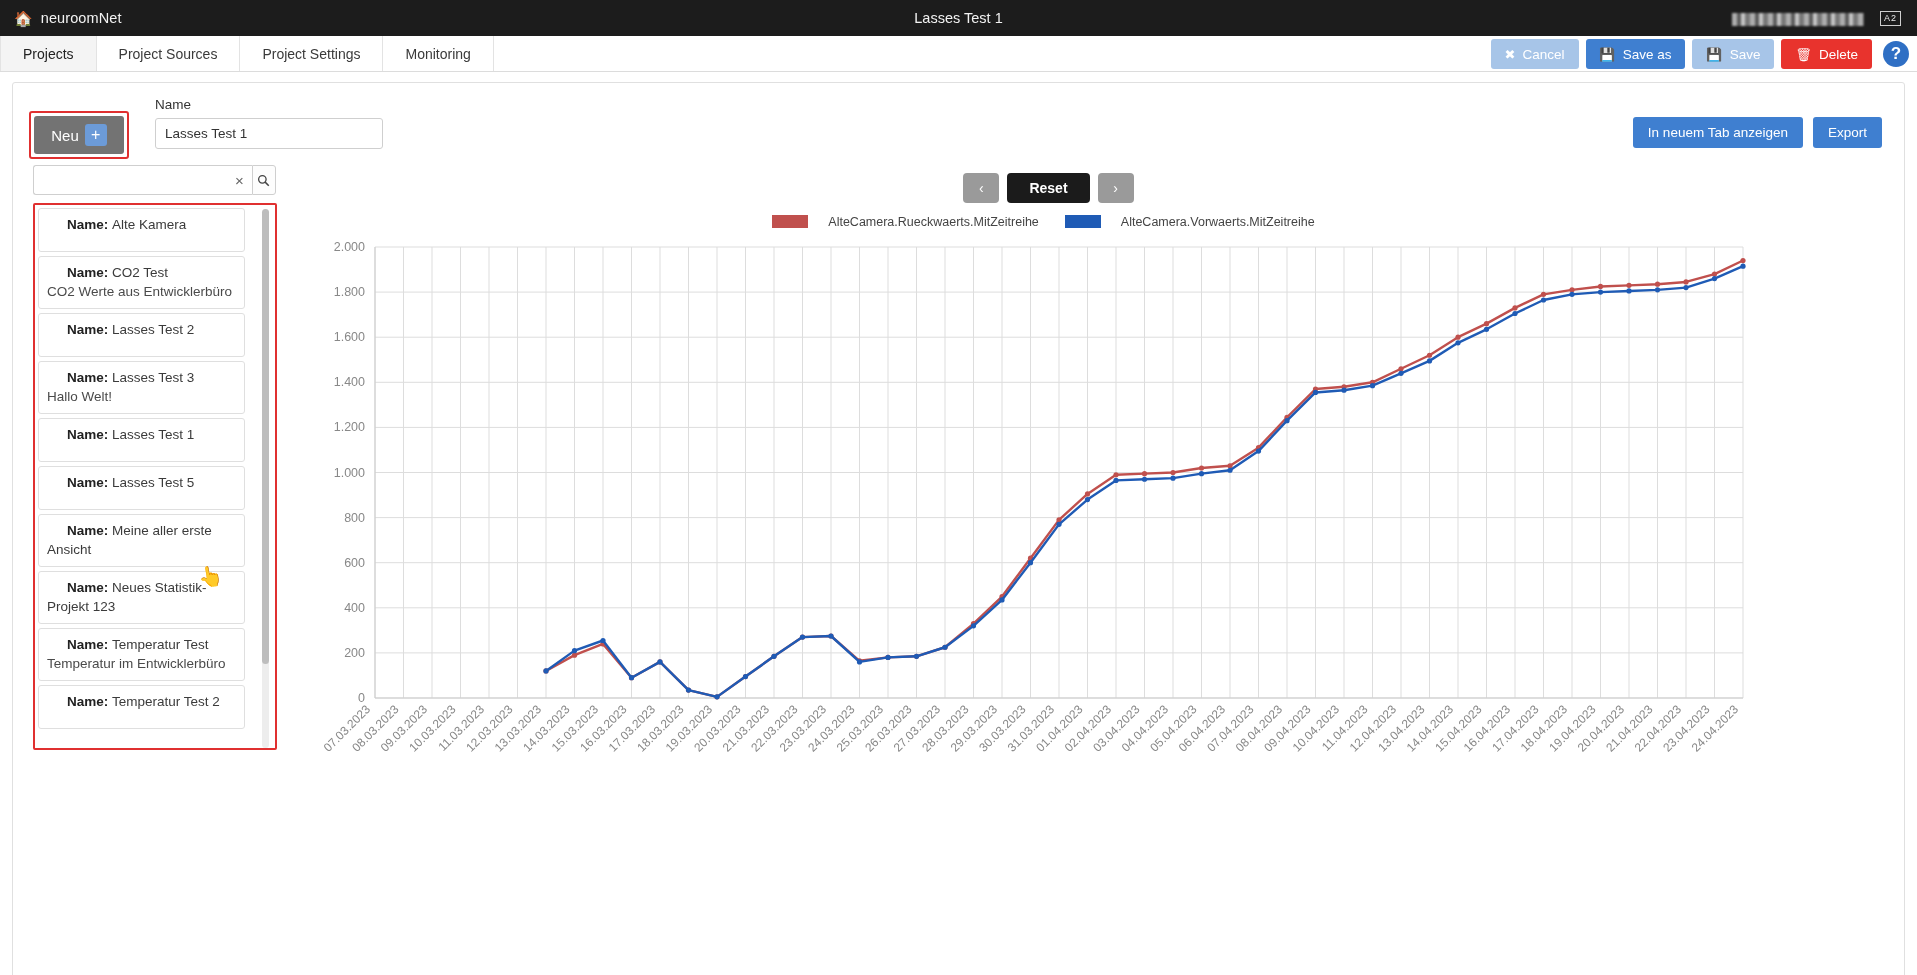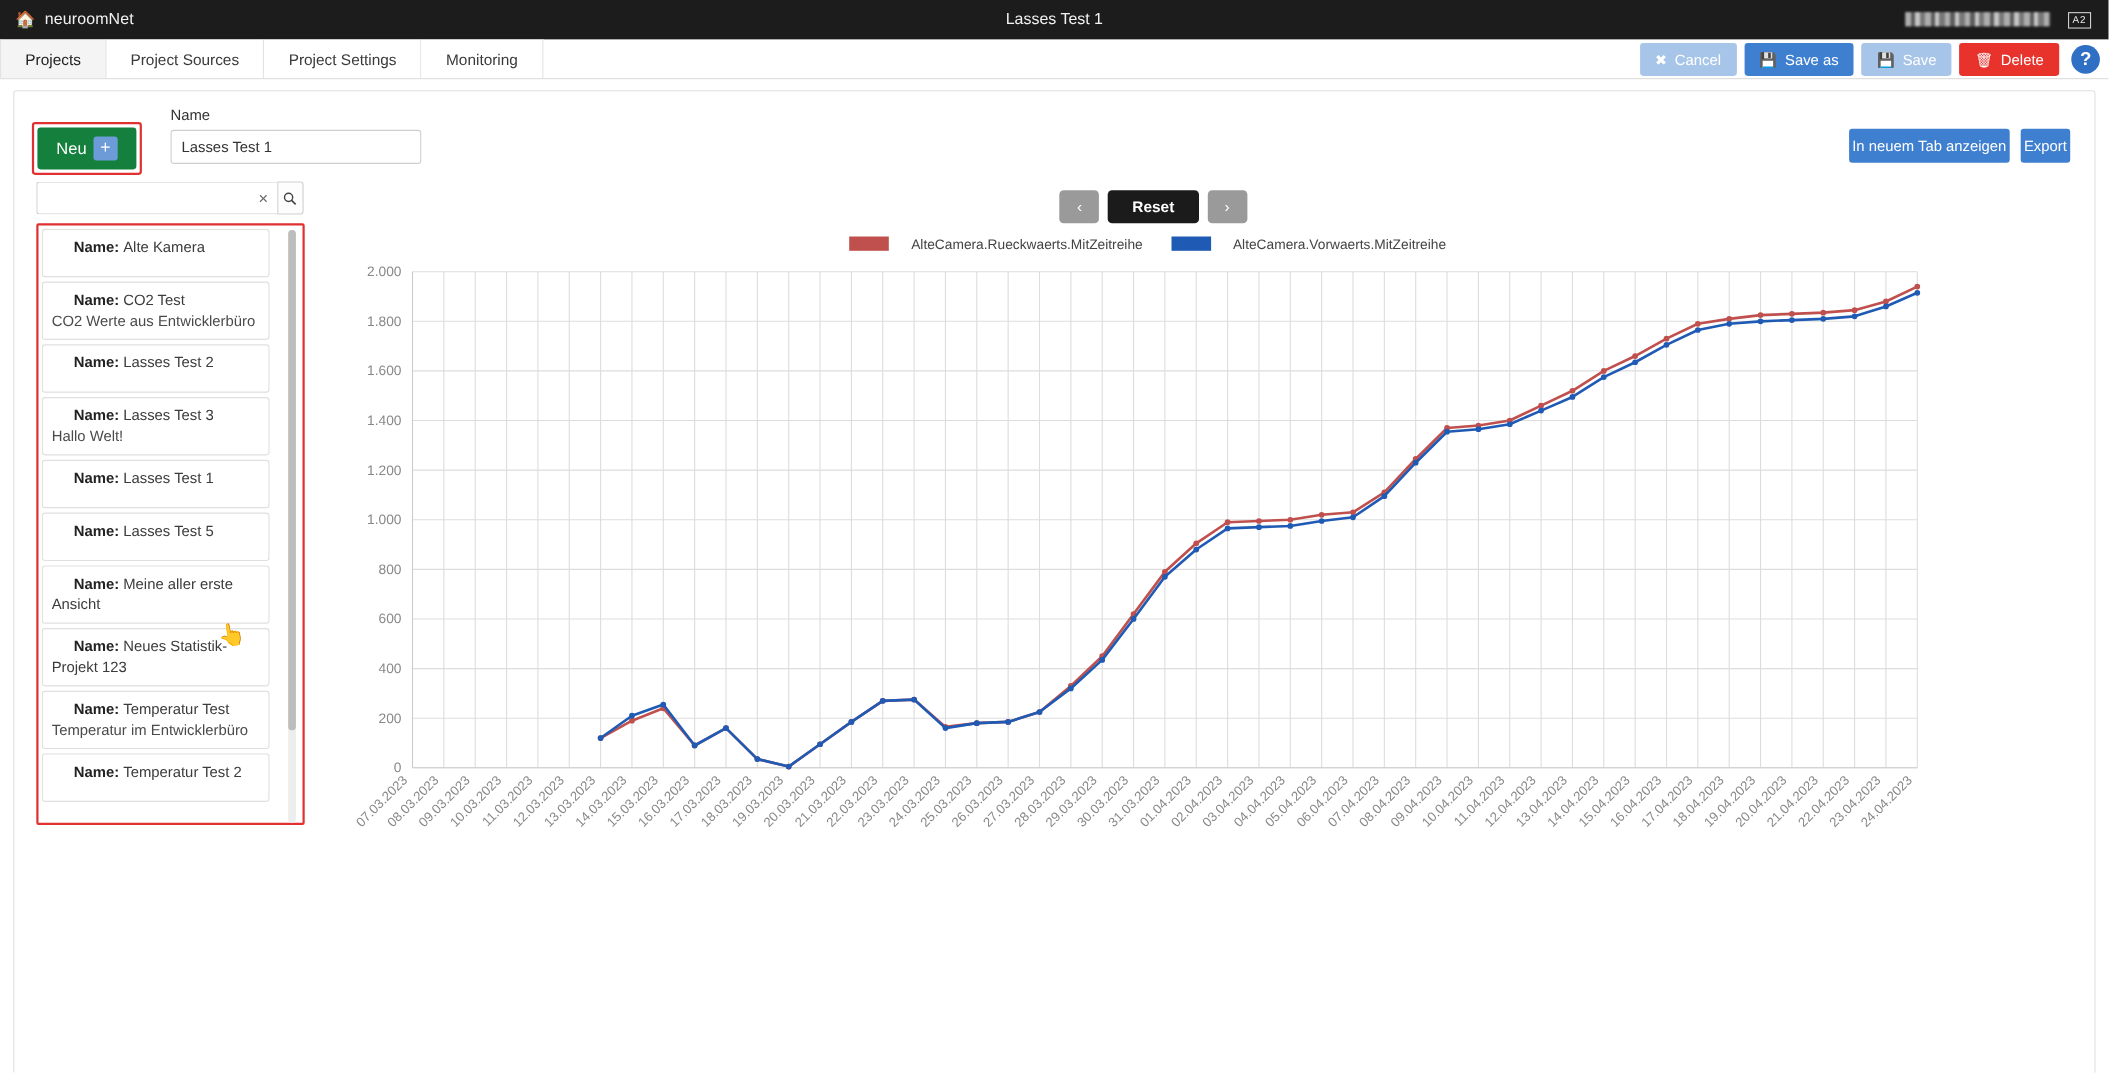--- a/index.html
+++ b/index.html
@@ -27,21 +27,21 @@
     display: flex; align-items: center; gap: 8px;
     margin-left: 14px;
     letter-spacing: .1px;
   }
   .home-icon { font-size: 15px; color: #e9e9e9; line-height: 1; }
   .topbar .doc-title {
     position: absolute; left: 0; right: 0; text-align: center;
     font-size: 14.5px; color: #f2f2f2; pointer-events: none;
   }
   .topbar .right {
-    margin-left: auto; display: flex; align-items: flex-start; gap: 16px;
+    margin-left: auto; display: flex; align-items: flex-end; gap: 16px;
     margin-right: 16px;
     padding-left: 32px;
   }
   .user-blur {
     width: 132px; height: 13px;
     background:
       repeating-linear-gradient(90deg,
         rgba(190,190,190,.95) 0 5px,
         rgba(120,120,120,.75) 5px 9px,
         rgba(225,225,225,.9) 9px 13px,
@@ -109,21 +109,21 @@
   .form-row {
     display: flex; align-items: flex-start;
     padding: 14px 16px 6px 16px;
     gap: 26px;
   }
   .neu-wrap {
     border: 2px solid #e03030; border-radius: 3px;
     padding: 3px; margin-top: 14px;
   }
   .btn-neu {
-    background: #15803d; color: #fff; border: none; border-radius: 3px;
+    background: #737373; color: #fff; border: none; border-radius: 3px;
     height: 38px; width: 90px;
     display: flex; align-items: center; justify-content: center; gap: 6px;
     font-size: 15px; cursor: pointer;
     font-family: "Liberation Sans", sans-serif;
   }
   .plus-box {
     background: #6c9bd8; border-radius: 3px;
     width: 22px; height: 22px;
     display: inline-flex; align-items: center; justify-content: center;
     font-size: 16px; line-height: 1; color:#fff;
@@ -142,21 +142,21 @@
     width: 343px; height: 62px;
     border: 1px solid #cfcfcf; border-radius: 3px;
     padding: 6px 8px; font-size: 13.5px; color: #333;
     resize: both;
     font-family: "Liberation Sans", sans-serif; background:#fff;
   }
   .right-actions {
     margin-left: auto; display: flex; gap: 10px; margin-top: 20px;
     padding-right: 6px;
   }
-  .btn-tall { height: 31px; padding: 0 3px; font-size: 13.5px; }
+  .btn-tall { height: 31px; padding: 0 15px; font-size: 13.5px; }
 
   
   .split { display: flex; padding: 0 0 0 0; }
 
   
   .listcol { width: 300px; padding-left: 20px; }
   .searchrow {
     display: flex; width: 243px; margin-bottom: 8px;
   }
   .searchbox {

